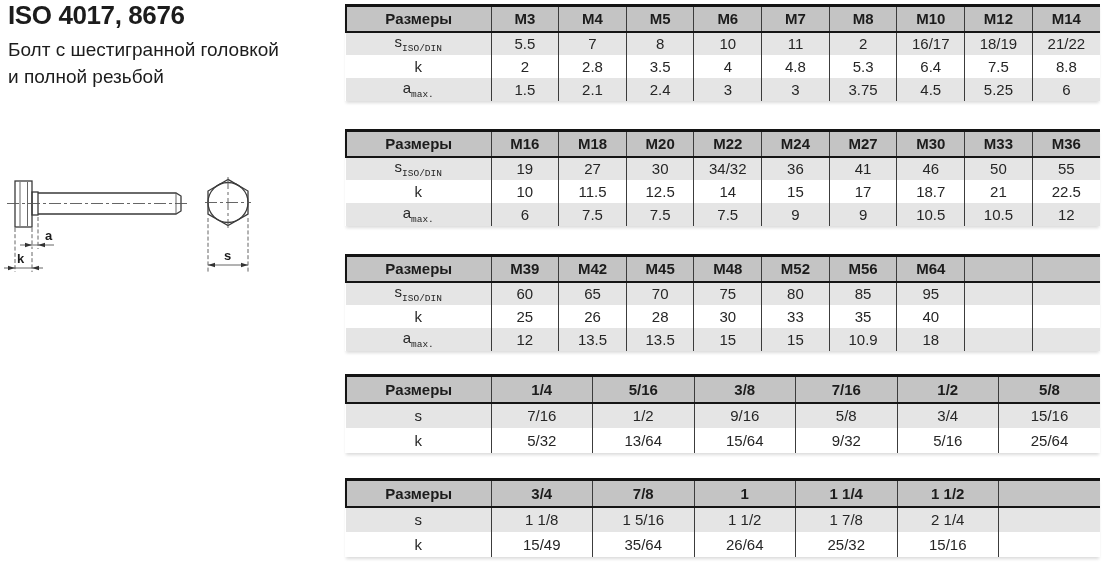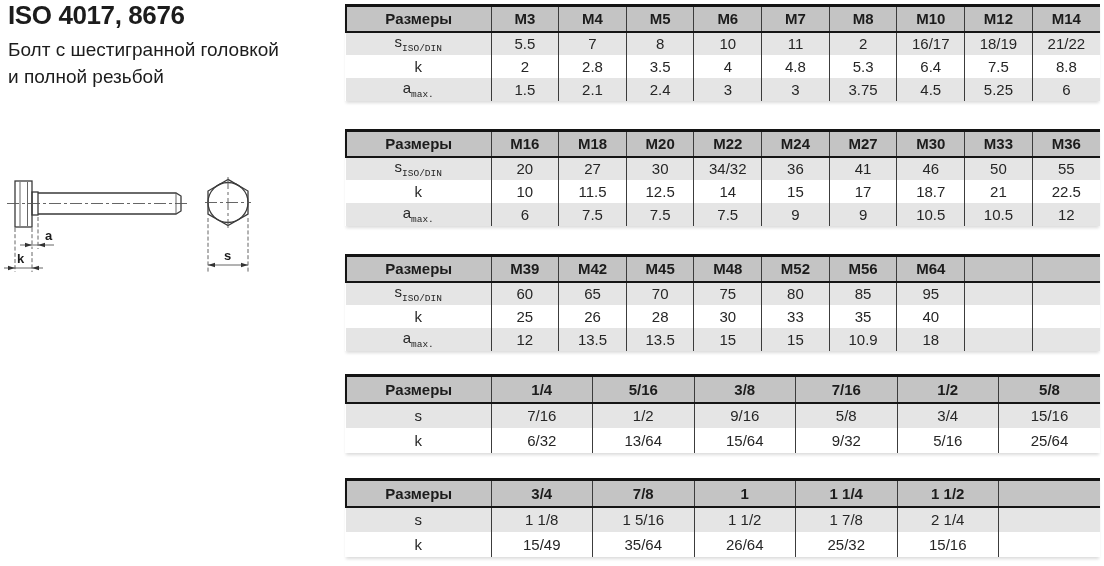--- a/index.html
+++ b/index.html
@@ -186,21 +186,21 @@
           <th>M24</th>
           <th>M27</th>
           <th>M30</th>
           <th>M33</th>
           <th>M36</th>
         </tr>
       </thead>
       <tbody>
         <tr>
           <td class="row-label">s<sub>ISO/DIN</sub></td>
-          <td>20</td>
+          <td>19</td>
           <td>27</td>
           <td>30</td>
           <td>34/32</td>
           <td>36</td>
           <td>41</td>
           <td>46</td>
           <td>50</td>
           <td>55</td>
         </tr>
         <tr>
@@ -300,21 +300,21 @@
           <td class="row-label">s</td>
           <td>7/16</td>
           <td>1/2</td>
           <td>9/16</td>
           <td>5/8</td>
           <td>3/4</td>
           <td>15/16</td>
         </tr>
         <tr>
           <td class="row-label">k</td>
-          <td>6/32</td>
+          <td>5/32</td>
           <td>13/64</td>
           <td>15/64</td>
           <td>9/32</td>
           <td>5/16</td>
           <td>25/64</td>
         </tr>
       </tbody>
   </table>
   <table class="inch pos5">
     <thead>

